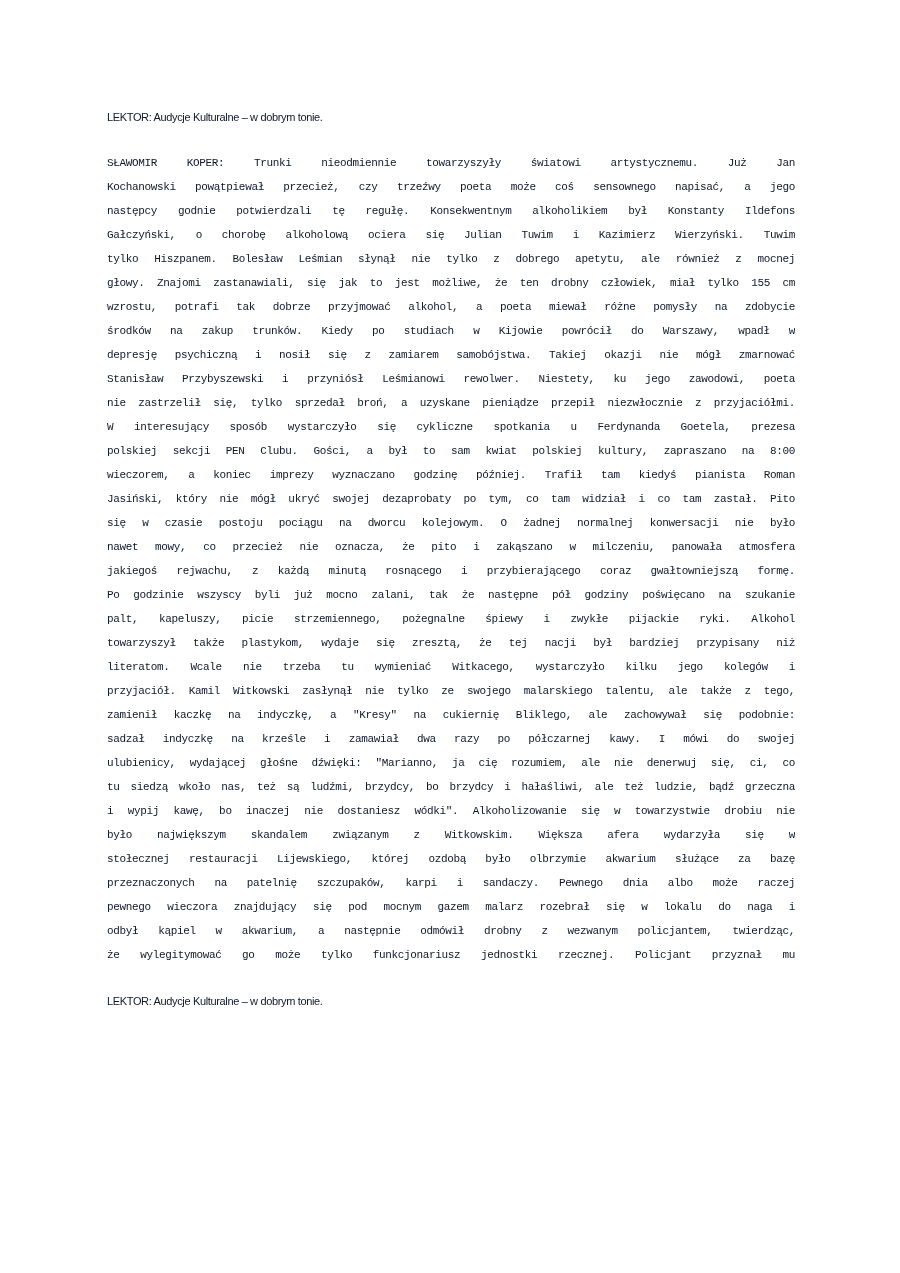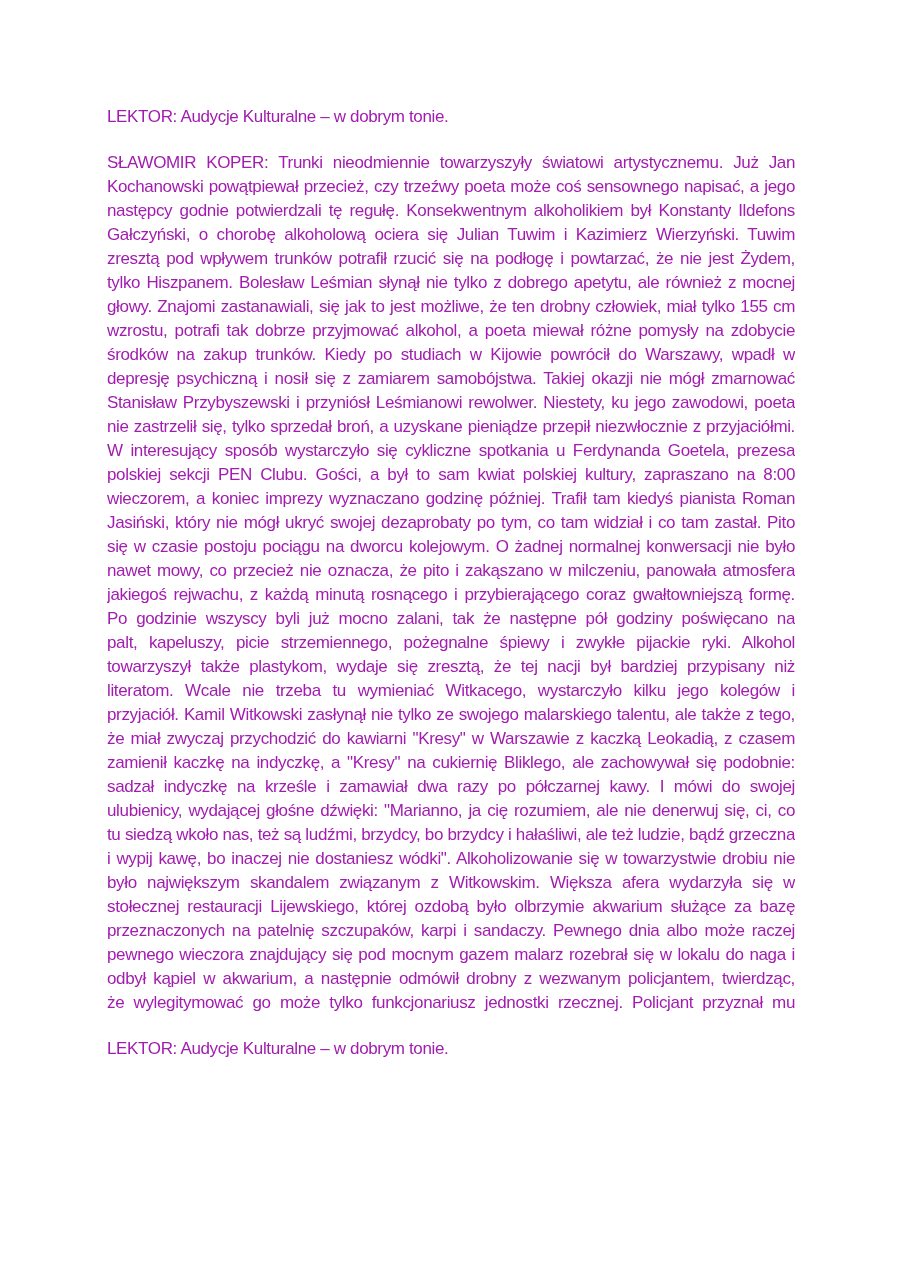--- a/index.html
+++ b/index.html
@@ -1,58 +1,56 @@
 <!DOCTYPE html>
 <html><head>
 <meta charset="utf-8">
 <style>
   html, body { margin: 0; padding: 0; background: #ffffff; }
   body { width: 900px; height: 1273px; position: relative; overflow: hidden; }
   .page {
     position: absolute; left: 107px; top: 105px; width: 688px;
     font-family: "Liberation Sans", "DejaVu Sans", sans-serif;
-    font-size: 17px; color: #a21caf; letter-spacing: -0.35px;
+    font-size: 11px; color: #0f172a; letter-spacing: -0.35px;
   }
   .para { margin: 0 0 22px 0; }
   .line { display: block; height: 24px; line-height: 24px; white-space: nowrap; }
-  .line.j { text-align: justify; text-align-last: justify; white-space: normal; overflow: hidden; }
+  .line.j { text-align: justify; text-align-last: justify; white-space: normal; overflow: hidden; font-family: Liberation Mono, monospace; }
 </style>
 </head>
 <body>
 
 <div class="page">
   <p class="para">
     <span class="line">LEKTOR: Audycje Kulturalne – w dobrym tonie.</span>
   </p>
   <p class="para" id="body-para">
       <span class="line j">SŁAWOMIR KOPER: Trunki nieodmiennie towarzyszyły światowi artystycznemu. Już Jan</span>
       <span class="line j">Kochanowski powątpiewał przecież, czy trzeźwy poeta może coś sensownego napisać, a jego</span>
       <span class="line j">następcy godnie potwierdzali tę regułę. Konsekwentnym alkoholikiem był Konstanty Ildefons</span>
       <span class="line j">Gałczyński, o chorobę alkoholową ociera się Julian Tuwim i Kazimierz Wierzyński. Tuwim</span>
-      <span class="line j">zresztą pod wpływem trunków potrafił rzucić się na podłogę i powtarzać, że nie jest Żydem,</span>
       <span class="line j">tylko Hiszpanem. Bolesław Leśmian słynął nie tylko z dobrego apetytu, ale również z mocnej</span>
       <span class="line j">głowy. Znajomi zastanawiali, się jak to jest możliwe, że ten drobny człowiek, miał tylko 155 cm</span>
       <span class="line j">wzrostu, potrafi tak dobrze przyjmować alkohol, a poeta miewał różne pomysły na zdobycie</span>
       <span class="line j">środków na zakup trunków. Kiedy po studiach w Kijowie powrócił do Warszawy, wpadł w</span>
       <span class="line j">depresję psychiczną i nosił się z zamiarem samobójstwa. Takiej okazji nie mógł zmarnować</span>
       <span class="line j">Stanisław Przybyszewski i przyniósł Leśmianowi rewolwer. Niestety, ku jego zawodowi, poeta</span>
       <span class="line j">nie zastrzelił się, tylko sprzedał broń, a uzyskane pieniądze przepił niezwłocznie z przyjaciółmi.</span>
       <span class="line j">W interesujący sposób wystarczyło się cykliczne spotkania u Ferdynanda Goetela, prezesa</span>
       <span class="line j">polskiej sekcji PEN Clubu. Gości, a był to sam kwiat polskiej kultury, zapraszano na 8:00</span>
       <span class="line j">wieczorem, a koniec imprezy wyznaczano godzinę później. Trafił tam kiedyś pianista Roman</span>
       <span class="line j">Jasiński, który nie mógł ukryć swojej dezaprobaty po tym, co tam widział i co tam zastał. Pito</span>
       <span class="line j">się w czasie postoju pociągu na dworcu kolejowym. O żadnej normalnej konwersacji nie było</span>
       <span class="line j">nawet mowy, co przecież nie oznacza, że pito i zakąszano w milczeniu, panowała atmosfera</span>
       <span class="line j">jakiegoś rejwachu, z każdą minutą rosnącego i przybierającego coraz gwałtowniejszą formę.</span>
       <span class="line j">Po godzinie wszyscy byli już mocno zalani, tak że następne pół godziny poświęcano na szukanie</span>
       <span class="line j">palt, kapeluszy, picie strzemiennego, pożegnalne śpiewy i zwykłe pijackie ryki. Alkohol</span>
       <span class="line j">towarzyszył także plastykom, wydaje się zresztą, że tej nacji był bardziej przypisany niż</span>
       <span class="line j">literatom. Wcale nie trzeba tu wymieniać Witkacego, wystarczyło kilku jego kolegów i</span>
       <span class="line j">przyjaciół. Kamil Witkowski zasłynął nie tylko ze swojego malarskiego talentu, ale także z tego,</span>
-      <span class="line j">że miał zwyczaj przychodzić do kawiarni "Kresy" w Warszawie z kaczką Leokadią, z czasem</span>
       <span class="line j">zamienił kaczkę na indyczkę, a "Kresy" na cukiernię Bliklego, ale zachowywał się podobnie:</span>
       <span class="line j">sadzał indyczkę na krześle i zamawiał dwa razy po półczarnej kawy. I mówi do swojej</span>
       <span class="line j">ulubienicy, wydającej głośne dźwięki: "Marianno, ja cię rozumiem, ale nie denerwuj się, ci, co</span>
       <span class="line j">tu siedzą wkoło nas, też są ludźmi, brzydcy, bo brzydcy i hałaśliwi, ale też ludzie, bądź grzeczna</span>
       <span class="line j">i wypij kawę, bo inaczej nie dostaniesz wódki". Alkoholizowanie się w towarzystwie drobiu nie</span>
       <span class="line j">było największym skandalem związanym z Witkowskim. Większa afera wydarzyła się w</span>
       <span class="line j">stołecznej restauracji Lijewskiego, której ozdobą było olbrzymie akwarium służące za bazę</span>
       <span class="line j">przeznaczonych na patelnię szczupaków, karpi i sandaczy. Pewnego dnia albo może raczej</span>
       <span class="line j">pewnego wieczora znajdujący się pod mocnym gazem malarz rozebrał się w lokalu do naga i</span>
       <span class="line j">odbył kąpiel w akwarium, a następnie odmówił drobny z wezwanym policjantem, twierdząc,</span>

